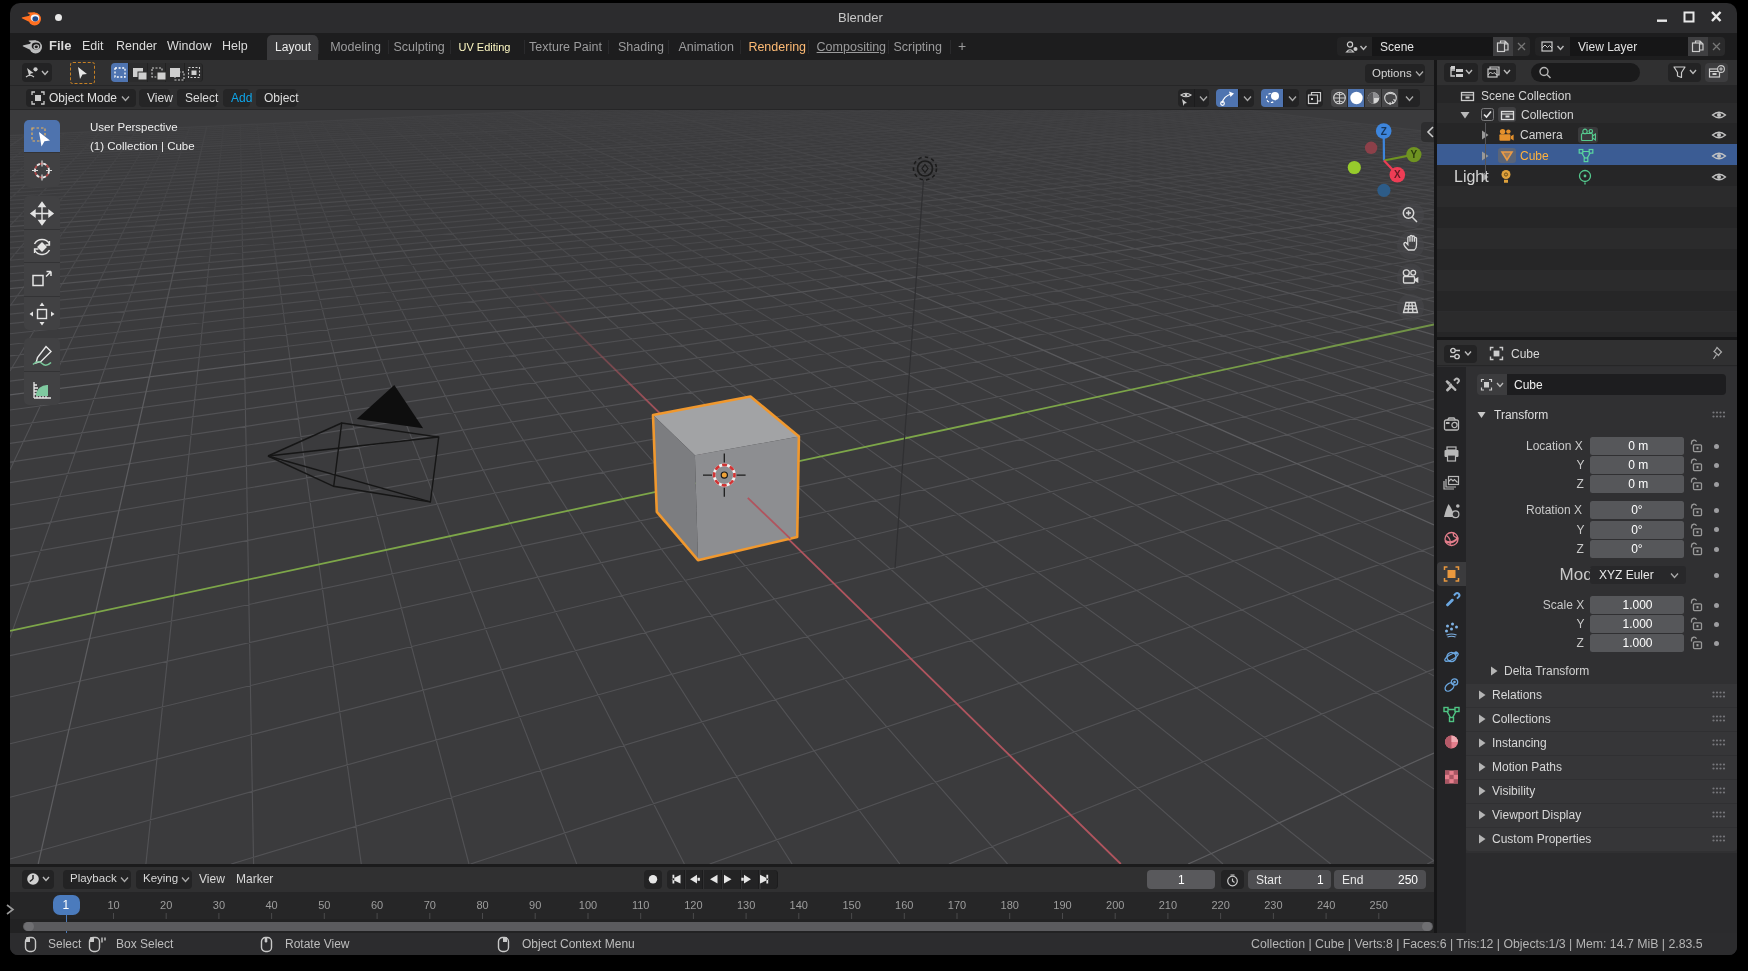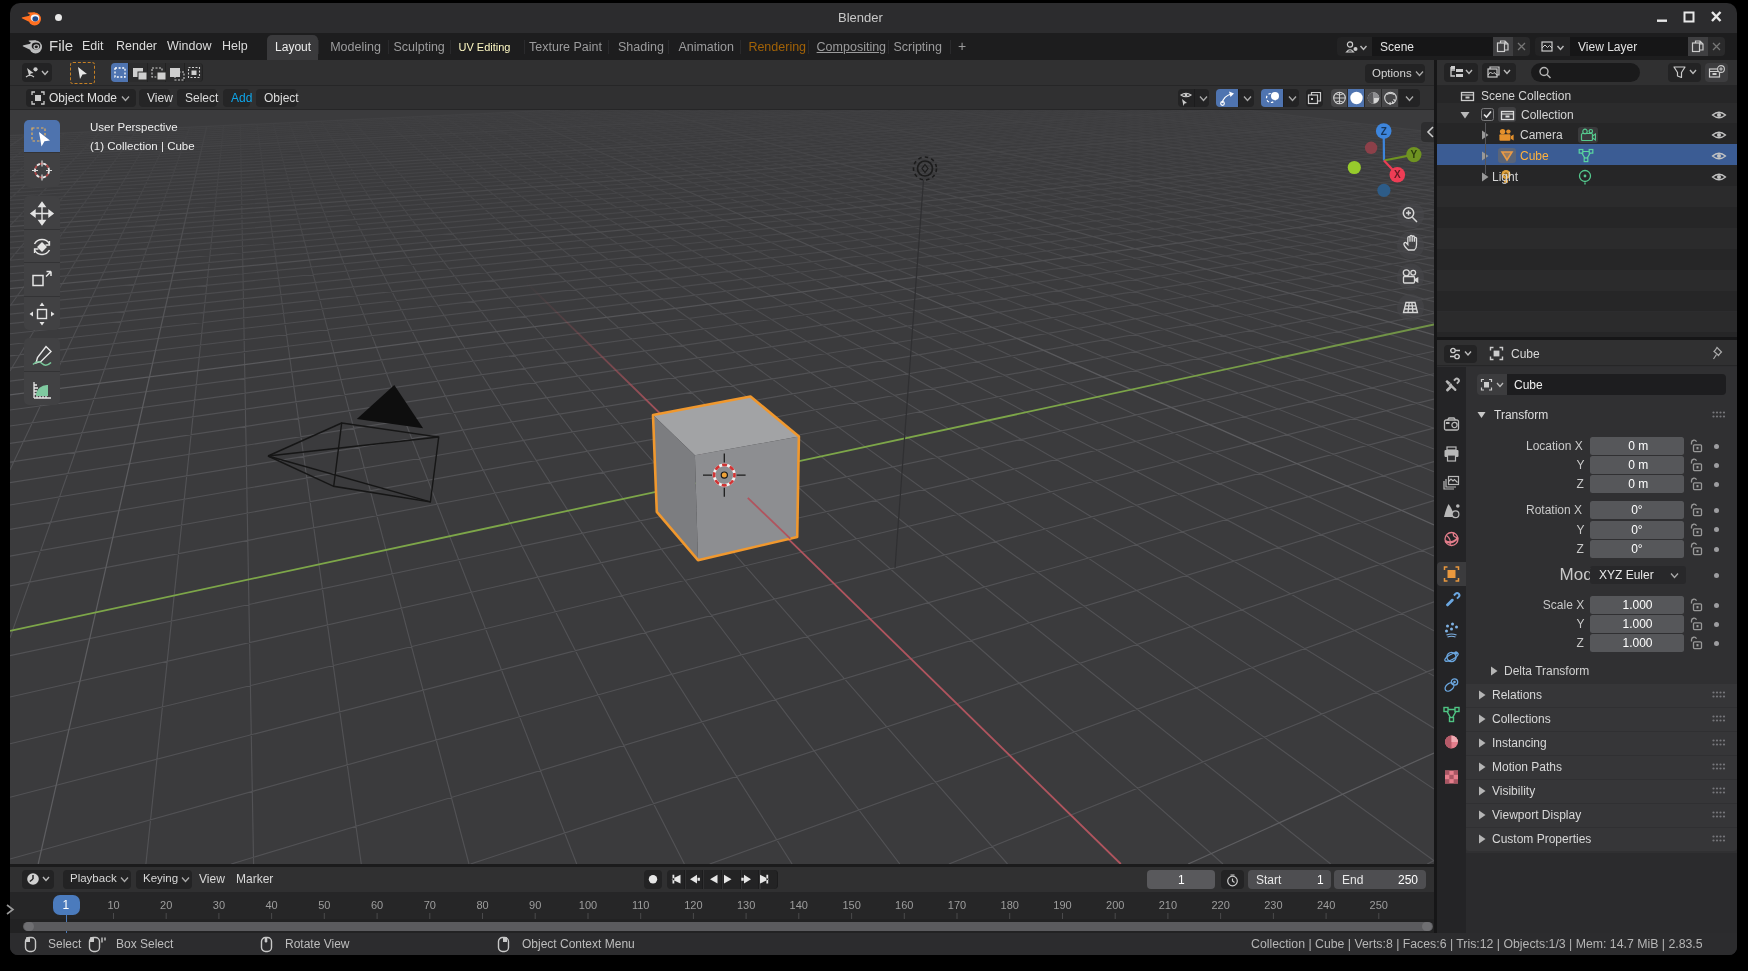--- a/index.html
+++ b/index.html
@@ -23,41 +23,41 @@
 </svg>
 <div class="a" style="left:10px;top:33px;width:1727px;height:27px;background:#1d1d1e;"></div>
 <svg class="a" style="left:22px;top:38px" width="21" height="16" viewBox="0 0 21 16">
 <path d="M0.8 8.2 Q0.2 7.6 1.6 7.3 L9.5 5.6 L13 8.5 L7.5 11.5 Z" fill="#bcbdbe"></path>
 <path d="M6.8 3.2 Q6 2.6 7.4 2.5 L13.5 2.2 L15 4.8 L10.5 5.4 Z" fill="#bcbdbe"></path>
 <circle cx="13.6" cy="9" r="6.4" fill="#bcbdbe"></circle>
 <ellipse cx="14" cy="8" rx="4.3" ry="3.4" fill="#1d1d1e"></ellipse>
 <ellipse cx="14.3" cy="8.8" rx="2.9" ry="2.6" fill="#bcbdbe"></ellipse>
 <ellipse cx="14.3" cy="8.8" rx="1.6" ry="1.4" fill="#1d1d1e"></ellipse>
 </svg>
-<div class="tx" style="left:49.0px;top:37.1px;font-size:15px;color:#dbdbdb;font-weight:normal;line-height:18.8px;text-align:center;">File</div>
+<div class="tx" style="left:49.0px;top:37.1px;font-size:13px;color:#dbdbdb;font-weight:bold;line-height:18.8px;text-align:center;">File</div>
 <div class="tx" style="left:82.0px;top:37.1px;font-size:12.5px;color:#dbdbdb;font-weight:normal;line-height:18.8px;">Edit</div>
 <div class="tx" style="left:116.0px;top:37.1px;font-size:12.5px;color:#dbdbdb;font-weight:normal;line-height:18.8px;">Render</div>
 <div class="tx" style="left:167.0px;top:37.1px;font-size:12.5px;color:#dbdbdb;font-weight:normal;line-height:18.8px;">Window</div>
 <div class="tx" style="left:222.0px;top:37.1px;font-size:12.5px;color:#dbdbdb;font-weight:normal;line-height:18.8px;">Help</div>
 <div class="a" style="left:267px;top:35px;width:51px;height:25px;background:#3a3a3c;border-radius:5px 5px 0 0;"></div>
 <div class="tx" style="left:275.1px;top:37.6px;font-size:12px;color:#ececec;font-weight:normal;line-height:18.8px;">Layout</div>
 <div class="a" style="left:318px;top:40px;width:1px;height:14px;background:#2a2a2c"></div>
 <div class="tx" style="left:330.2px;top:37.6px;font-size:12.5px;color:#9b9b9c;font-weight:normal;line-height:18.8px;">Modeling</div>
 <div class="a" style="left:388px;top:40px;width:1px;height:14px;background:#2a2a2c"></div>
 <div class="tx" style="left:393.4px;top:37.6px;font-size:12.5px;color:#9b9b9c;font-weight:normal;line-height:18.8px;">Sculpting</div>
 <div class="a" style="left:450px;top:40px;width:1px;height:14px;background:#2a2a2c"></div>
 <div class="tx" style="left:458.5px;top:37.6px;font-size:11px;color:#fef9c3;font-weight:normal;line-height:18.8px;">UV Editing</div>
 <div class="a" style="left:524px;top:40px;width:1px;height:14px;background:#2a2a2c"></div>
 <div class="tx" style="left:529.0px;top:37.6px;font-size:12.5px;color:#9b9b9c;font-weight:normal;line-height:18.8px;">Texture Paint</div>
 <div class="a" style="left:608px;top:40px;width:1px;height:14px;background:#2a2a2c"></div>
 <div class="tx" style="left:618.0px;top:37.6px;font-size:12.5px;color:#9b9b9c;font-weight:normal;line-height:18.8px;">Shading</div>
 <div class="a" style="left:668px;top:40px;width:1px;height:14px;background:#2a2a2c"></div>
 <div class="tx" style="left:678.4px;top:37.6px;font-size:12.5px;color:#9b9b9c;font-weight:normal;line-height:18.8px;">Animation</div>
 <div class="a" style="left:740px;top:40px;width:1px;height:14px;background:#2a2a2c"></div>
-<div class="tx" style="left:748.4px;top:37.6px;font-size:12.5px;color:#a16207;font-weight:normal;line-height:18.8px;">Rendering</div>
+<div class="tx" style="left:748.4px;top:37.6px;font-size:12.5px;color:#fdba74;font-weight:normal;line-height:18.8px;">Rendering</div>
 <div class="a" style="left:808px;top:40px;width:1px;height:14px;background:#2a2a2c"></div>
 <div class="tx" style="left:816.6px;top:37.6px;font-size:12.5px;color:#9b9b9c;font-weight:normal;line-height:18.8px;text-decoration:underline;">Compositing</div>
 <div class="a" style="left:888px;top:40px;width:1px;height:14px;background:#2a2a2c"></div>
 <div class="tx" style="left:893.4px;top:37.6px;font-size:12.5px;color:#9b9b9c;font-weight:normal;line-height:18.8px;">Scripting</div>
 <div class="a" style="left:950px;top:40px;width:1px;height:14px;background:#2a2a2c"></div>
 <div class="tx" style="left:958.0px;top:36.0px;font-size:14.0px;color:#9b9b9c;font-weight:normal;line-height:21.0px;">+</div>
 <div class="a" style="left:1337px;top:37px;width:35px;height:19px;background:#232324;border-radius:4px 0 0 4px;"></div>
 <svg class="a" style="left:1343px;top:40px" width="24" height="14" viewBox="0 0 24 14">
 <circle cx="7" cy="4.5" r="2.6" fill="none" stroke="#ccc" stroke-width="1.2"></circle>
 <path d="M3.5 12 Q7 7.5 10.5 12 Z" fill="none" stroke="#ccc" stroke-width="1.2"></path>
@@ -564,21 +564,21 @@
 <rect x="6.2" y="10" width="3.6" height="3.6" fill="#3b5c94" stroke="#5bd6a0" stroke-width="1.2"></rect>
 </svg>
 <svg class="a" style="left:1481px;top:171.5px" width="8" height="10" viewBox="0 0 8 10">
     <path d="M1 0.5 L7.5 5 L1 9.5 Z" fill="#999"></path>
   </svg>
 <svg class="a" style="left:1499px;top:169.0px" width="14" height="15" viewBox="0 0 14 15">
 <circle cx="7" cy="5.5" r="4.5" fill="#e0a23c"></circle>
 <path d="M5 11.5 h4 M5 13 h4" stroke="#e0a23c" stroke-width="1.3"></path>
 <circle cx="7" cy="5.5" r="1.6" fill="#30303010" stroke="#705018" stroke-width="1"></circle>
 </svg>
-<div class="tx" style="left:1492px;top:167.5px;font-size:12.0px;color:#d4d4d4;font-weight:normal;line-height:18.0px;text-align:right;">Light</div>
+<div class="tx" style="left:1454px;top:167.5px;font-size:16px;color:#d4d4d4;font-weight:normal;line-height:18.0px;text-align:right;">Light</div>
 <svg class="a" style="left:1577px;top:168.5px" width="16" height="16" viewBox="0 0 16 16">
 <circle cx="8" cy="7" r="5.5" fill="none" stroke="#54c88d" stroke-width="1.3"></circle>
 <circle cx="8" cy="7" r="1.4" fill="#54c88d"></circle>
 <path d="M8 13.5 v2" stroke="#54c88d" stroke-width="1.3"></path>
 </svg>
 <div class="a" style="left:1484.5px;top:122.9px;width:1px;height:51.6px;background:#56565a;"></div>
 <svg class="a" style="left:1711px;top:108.9px" width="16" height="12" viewBox="0 0 16 12">
 <path d="M1.5 6 Q8 0.5 14.5 6 Q8 11.5 1.5 6 Z" fill="none" stroke="#c2c2c2" stroke-width="1.3"></path>
 <circle cx="8" cy="6" r="2" fill="#c2c2c2"></circle>
 </svg>

